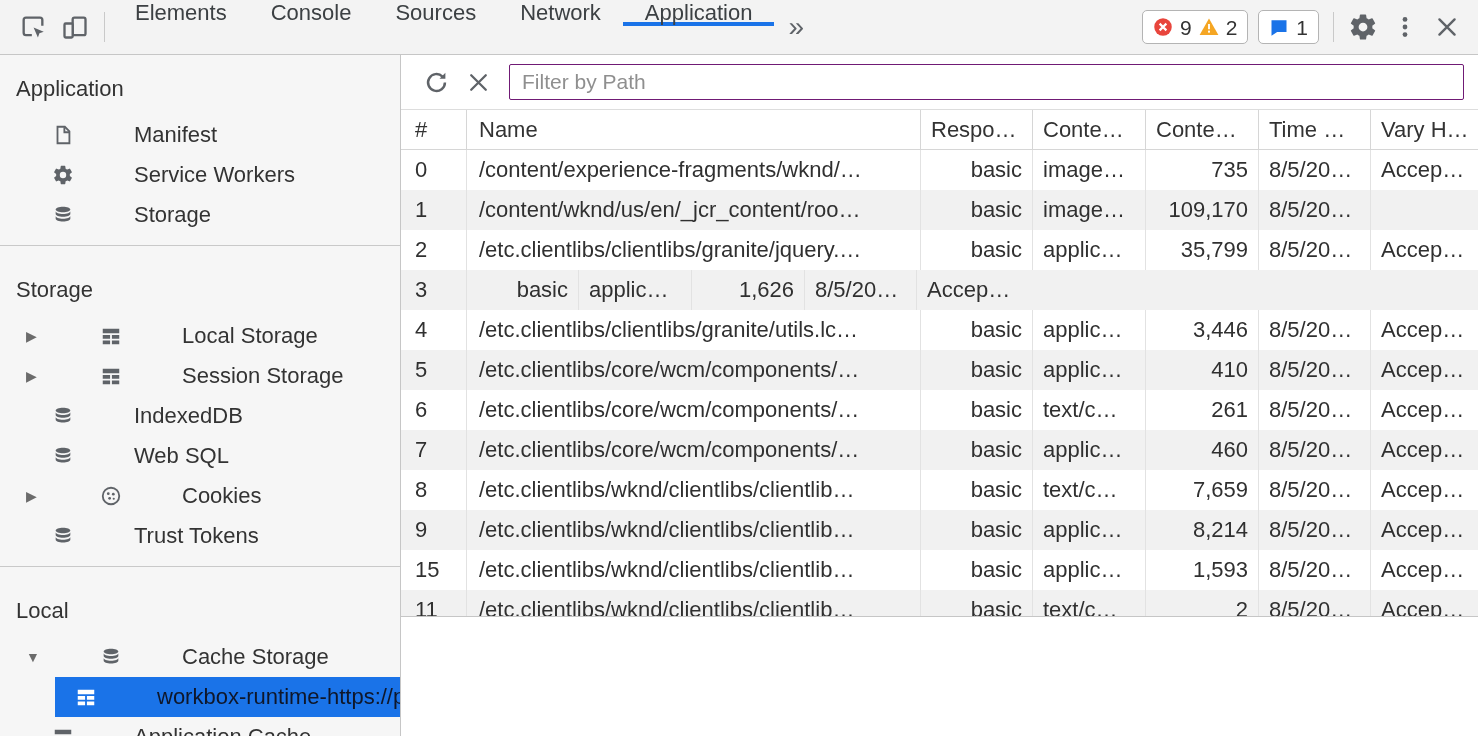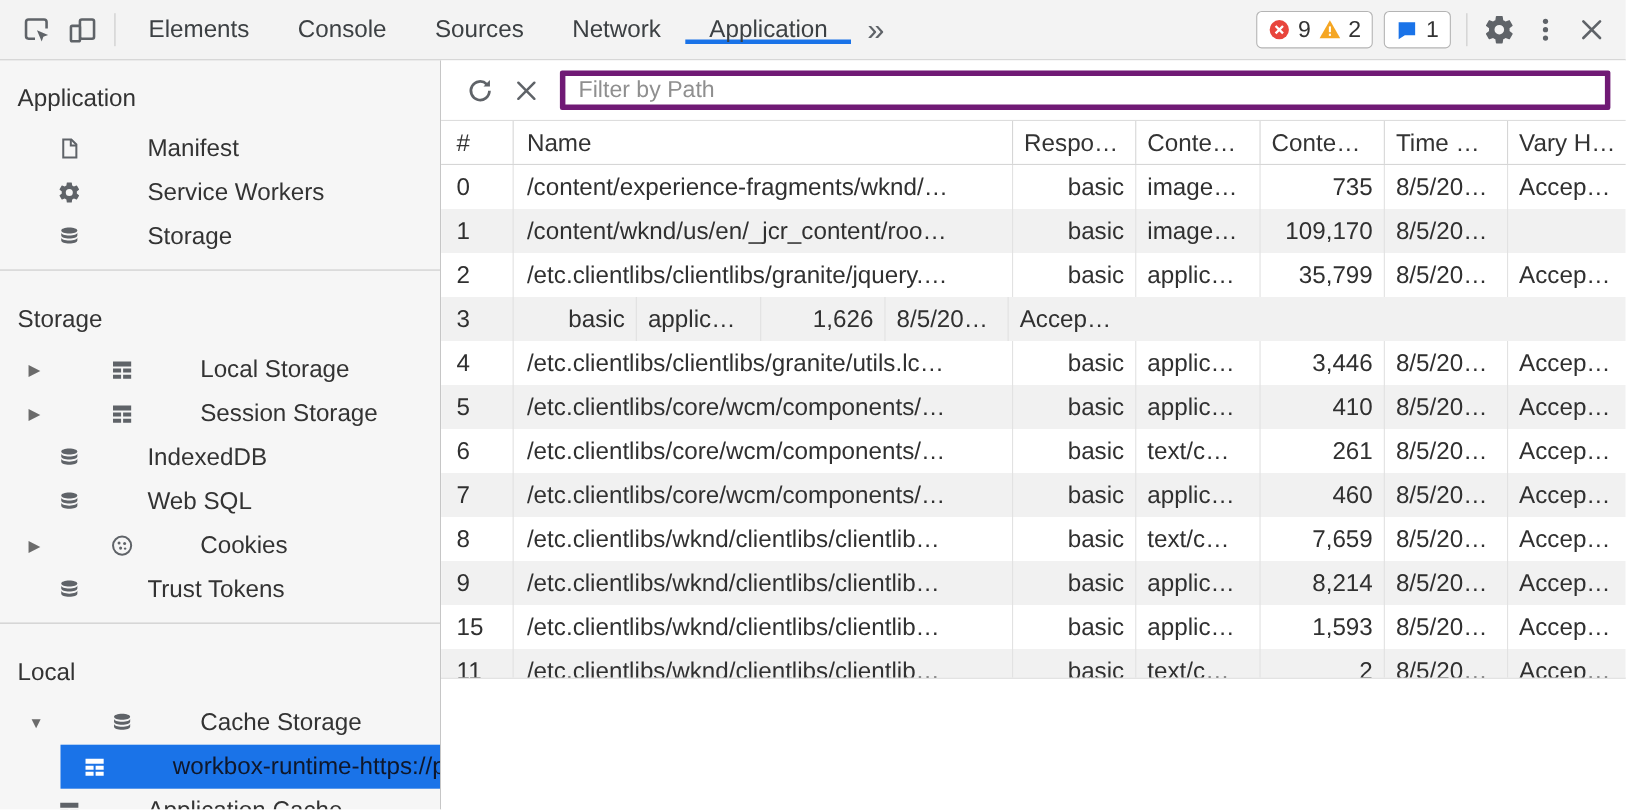--- a/index.html
+++ b/index.html
@@ -12,21 +12,21 @@
   
   .toolbar {
     height: 55px; background: #f3f3f3; border-bottom: 1px solid #c6c6c6;
     display: flex; align-items: center; padding: 0 10px 0 12px;
   }
   .icon-btn {
     width: 42px; height: 42px; flex: none; display: flex;
     align-items: center; justify-content: center; color: #5f6368; cursor: pointer;
   }
   .sep { width: 1px; height: 30px; background: #c9c9c9; margin: 0 8px; flex: none; }
-  .tabs { display: flex; height: 55px; align-items: center; }
+  .tabs { display: flex; height: 55px; align-items: flex-start; }
   .tab {
     padding: 0 22px; display: flex; align-items: center;
     font-size: 22px; color: #3c4043; cursor: pointer; white-space: nowrap;
   }
   .tab.active { box-shadow: inset 0 -4px 0 #1a73e8; }
   .more-tabs { font-size: 28px; color: #5f6368; padding: 0 14px; display: flex; align-items: center; cursor: pointer; }
   .spacer { flex: 1; }
   .badge-box {
     display: flex; align-items: center; gap: 7px; border: 1px solid #b4b4b4;
     background: #fff; border-radius: 5px; height: 34px; padding: 0 10px;
@@ -67,21 +67,21 @@
   .side-item.selected .ic { color: #fff; }
 
   
   .main { flex: 1; display: flex; flex-direction: column; background: #fff; min-width: 0; }
   .filter-bar {
     height: 55px; flex: none; display: flex; align-items: center;
     padding-left: 14px; border-bottom: 1px solid #ddd; background: #fff;
   }
   .tool-btn { width: 42px; height: 42px; display: flex; align-items: center; justify-content: center; color: #5f6368; cursor: pointer; flex: none; }
   .filter-input {
-    flex: 1; height: 36px; margin: 0 14px 0 10px; border: 5px solid #701a75;
+    flex: 1; height: 36px; margin: 0 14px 0 10px; border: 1px solid #701a75;
     border-radius: 2px; padding: 0 12px; font-size: 21px;
     font-family: "Liberation Sans", "DejaVu Sans", sans-serif; color: #303030; outline: none;
   }
   .filter-input::placeholder { color: #8f8f8f; }
 
   .grid-header { height: 40px; flex: none; display: flex; border-bottom: 1px solid #d6d6d6; background: #fff; }
   .grid-body { height: 467px; flex: none; overflow: hidden; border-bottom: 1px solid #c6c6c6; }
   .tr { display: flex; height: 40px; cursor: default; }
   .grid-body .tr:nth-child(even) { background: #f1f1f1; }
   .th, .td {

